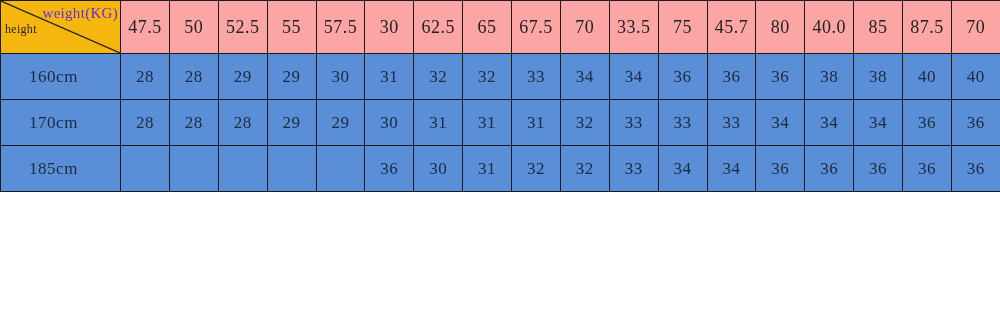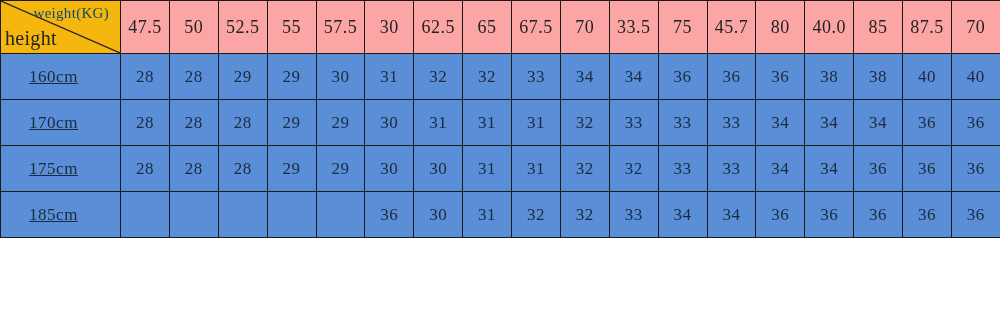--- a/index.html
+++ b/index.html
@@ -48,46 +48,45 @@
   }
   .corner-diag{
     position:absolute;
     left:0;top:0;
     width:100%;height:100%;
     display:block;
   }
   .corner-weight{
     position:absolute;
     top:4px;
-    right:11px;
+    right:2px;
     font-size:15px;
-    color:#0c4a6e;
+    color:#6d28d9;
     letter-spacing:0.3px;
     white-space:nowrap;
     text-align:right;
   }
   .corner-height{
     position:absolute;
-    bottom:3px;
+    bottom:16px;
     left:4px;
-    font-size:20px;
+    font-size:12px;
     color:#232323;
     letter-spacing:0.3px;
     white-space:nowrap;
   }
   #size-chart tbody td{
     background:#5a8fd8;
   }
   #size-chart tbody td.row-label{
     background:#5a8fd8;
     font-size:17px;
     color:#1b2a3f;
     text-align:center;
     padding-right:14px;
-    text-decoration:underline;
   }
 </style>
 </head>
 <body>
 
 <table id="size-chart">
   <colgroup>
     <col class="head-col">
   <col class="data-col">
       <col class="data-col">
@@ -176,41 +175,20 @@
         <td>33</td>
         <td>33</td>
         <td>33</td>
         <td>34</td>
         <td>34</td>
         <td>34</td>
         <td>36</td>
         <td>36</td>
       </tr>
       <tr>
-        <td class="row-label">175cm</td>
-        <td>28</td>
-        <td>28</td>
-        <td>28</td>
-        <td>29</td>
-        <td>29</td>
-        <td>30</td>
-        <td>30</td>
-        <td>31</td>
-        <td>31</td>
-        <td>32</td>
-        <td>32</td>
-        <td>33</td>
-        <td>33</td>
-        <td>34</td>
-        <td>34</td>
-        <td>36</td>
-        <td>36</td>
-        <td>36</td>
-      </tr>
-      <tr>
         <td class="row-label">185cm</td>
         <td></td>
         <td></td>
         <td></td>
         <td></td>
         <td></td>
         <td>36</td>
         <td>30</td>
         <td>31</td>
         <td>32</td>

